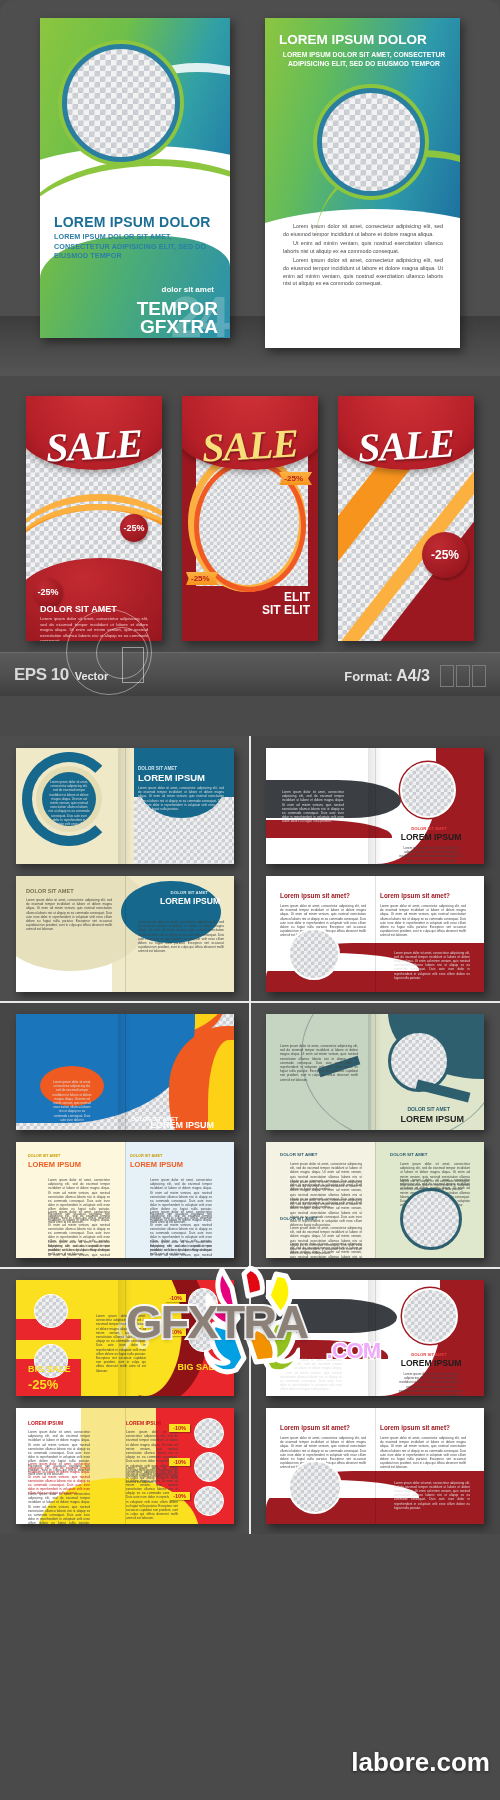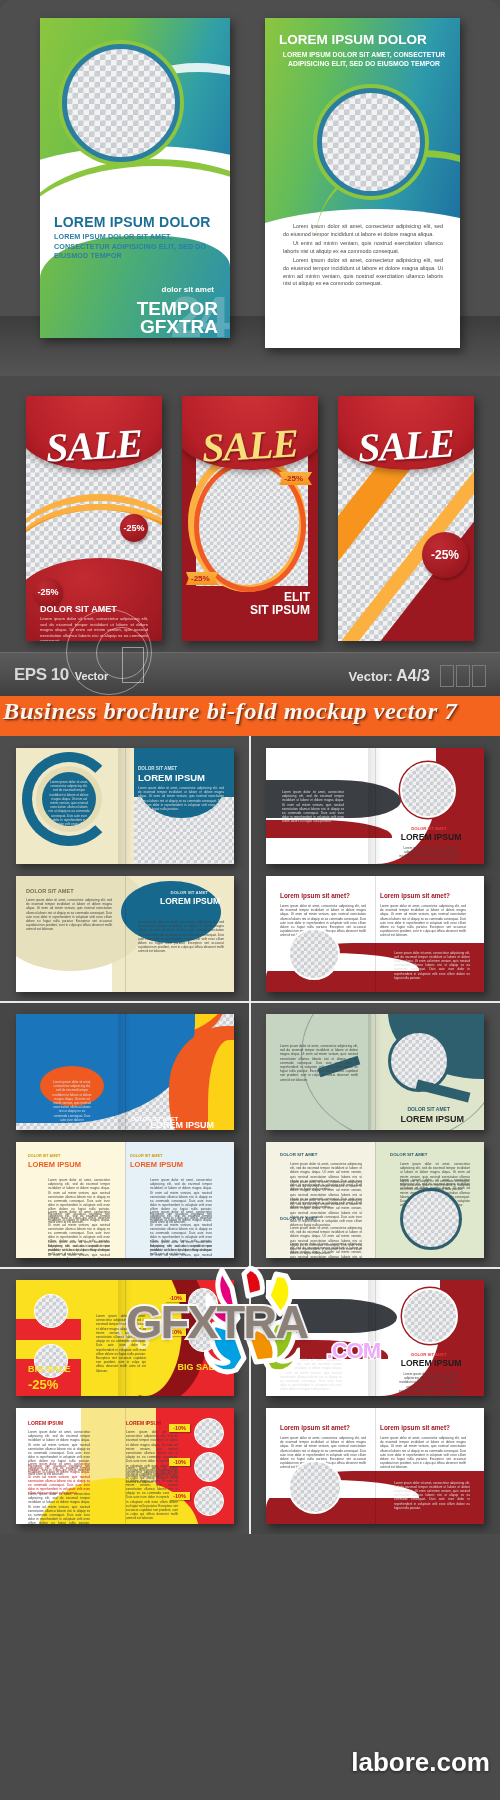--- a/index.html
+++ b/index.html
@@ -298,21 +298,21 @@
       <div style="position:absolute;left:-6%;top:-12%;width:112%;height:116%;background:#9c1820;"></div>
       <div class="chk" style="position:absolute;left:14px;top:58px;width:112px;height:132px;border-radius:0;"></div>
       <div class="arcY" style="left:6px;top:56px;width:118px;height:140px;border-width:7px;"></div>
       <div class="arcO" style="left:12px;top:64px;width:112px;height:132px;border-width:5px;border-color:#f15a22;"></div>
       <div class="sale-head"></div>
       <div class="sale-word sw-yellow">SALE</div>
       <div class="ribbon" style="right:6px;top:76px;">-25%</div>
       <div class="ribbon" style="left:4px;top:176px;">-25%</div>
       <div style="position:absolute;right:8px;bottom:24px;color:#fff;font-weight:bold;font-size:12px;text-align:right;line-height:13px;">
         <span>ELIT</span><br>
-        <span>SIT IPSUM</span>
+        <span>SIT ELIT</span>
       </div>
     </div>
 
     <div class="sale sale3">
       <div class="stripe" style="left:-40px;top:26px;width:28px;height:300px;transform:rotate(38deg);background:#f7941e;"></div>
       <div class="stripe" style="left:48px;top:40px;width:14px;height:300px;transform:rotate(38deg);background:#fbb040;"></div>
       <div class="stripe" style="right:-56px;top:20px;width:80px;height:300px;transform:rotate(38deg);background:#9c1820;"></div>
       <div class="sale-head"></div>
       <div class="sale-word sw-white">SALE</div>
       <div class="badge" style="right:6px;top:136px;width:46px;height:46px;font-size:12px;">-25%</div>
@@ -320,33 +320,30 @@
   </div>
 
   <div class="epsbar">
     <div class="deco-arc1"></div>
     <div class="deco-arc2"></div>
     <div class="deco-rect"></div>
     <div class="eps-left">
       <span class="eps-10">EPS 10</span><span class="eps-vec">Vector</span>
     </div>
     <div class="eps-right">
-      <span>Vector:</span>
+      <span>Format:</span>
       <span class="eps-fmt-val">A4/3</span>
     </div>
     <div class="fold-icon">
         <i></i>
         <i></i>
         <i></i>
       </div>
   </div>
 
-  <div class="title-bar">
-    <div class="title-script">Business brochure bi-fold mockup vector 7</div>
-  </div>
 
   <div class="grid">
 
     <div class="cell" style="left:0;top:0;">
       <div class="bro bro-top b1 b1x">
         <div style="position:absolute;inset:0;background:#efe9c8;"></div>
         <div style="position:absolute;right:0;top:0;width:46%;height:100%;background:#16688c;"></div>
         <div style="position:absolute;right:0;top:0;width:46%;height:100%;background:#16688c;border-radius:0 0 0 70%;"></div>
         <div class="chk" style="position:absolute;right:0;bottom:0;width:46%;height:58%;"></div>
         <div style="position:absolute;right:4%;top:2%;width:40%;height:58%;background:#16688c;border-radius:50%;"></div>

